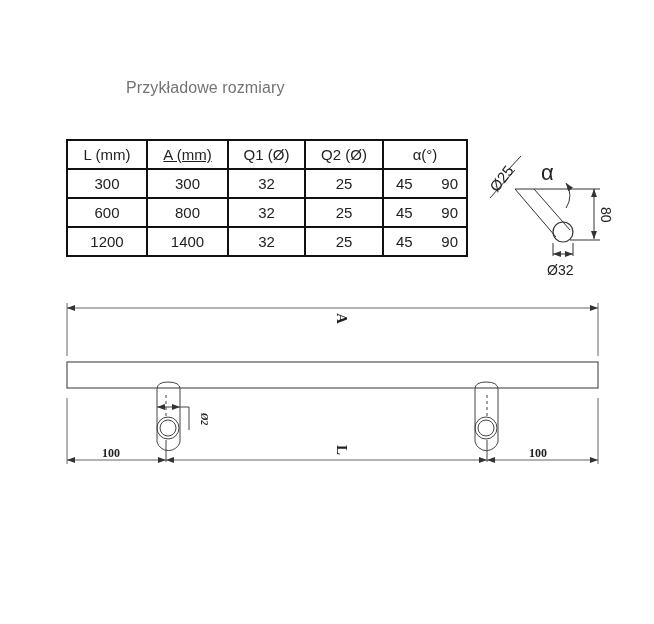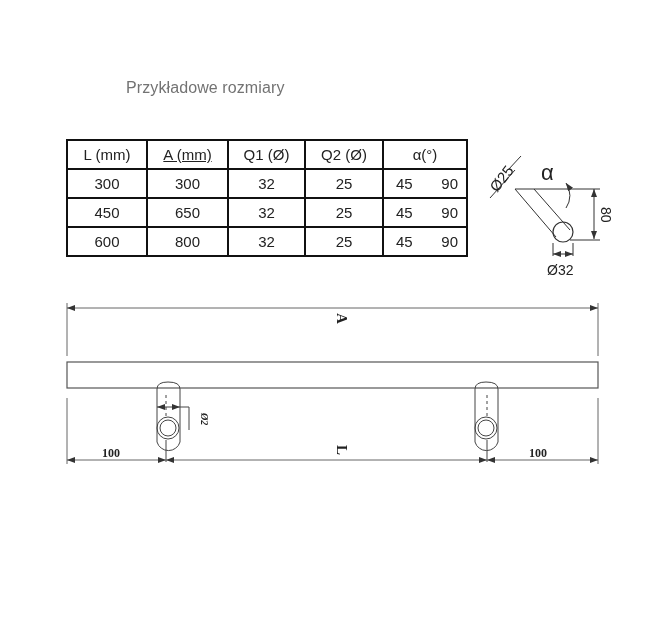--- a/index.html
+++ b/index.html
@@ -37,34 +37,34 @@
     <td>32</td>
     <td>25</td>
     <td>
           <div class="alpha-cell">
             <span>45</span>
             <span>90</span>
           </div>
         </td>
   </tr>
   <tr>
-    <td>450</td>
-    <td>650</td>
+    <td>600</td>
+    <td>800</td>
     <td>32</td>
     <td>25</td>
     <td>
           <div class="alpha-cell">
             <span>45</span>
             <span>90</span>
           </div>
         </td>
   </tr>
   <tr>
-    <td>600</td>
-    <td>800</td>
+    <td>1200</td>
+    <td>1400</td>
     <td>32</td>
     <td>25</td>
     <td>
           <div class="alpha-cell">
             <span>45</span>
             <span>90</span>
           </div>
         </td>
   </tr>
 </tbody>

